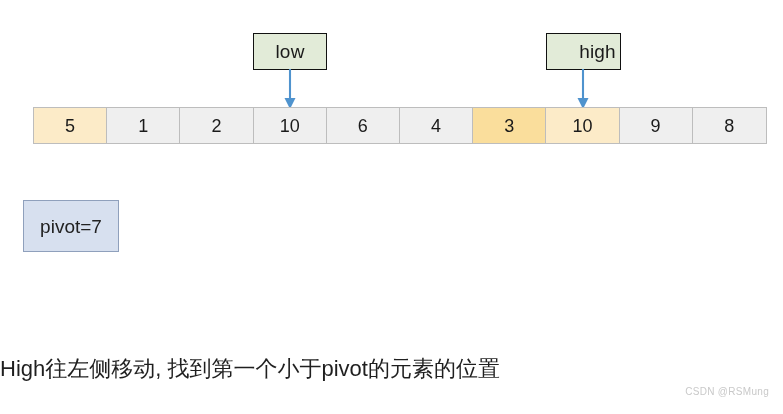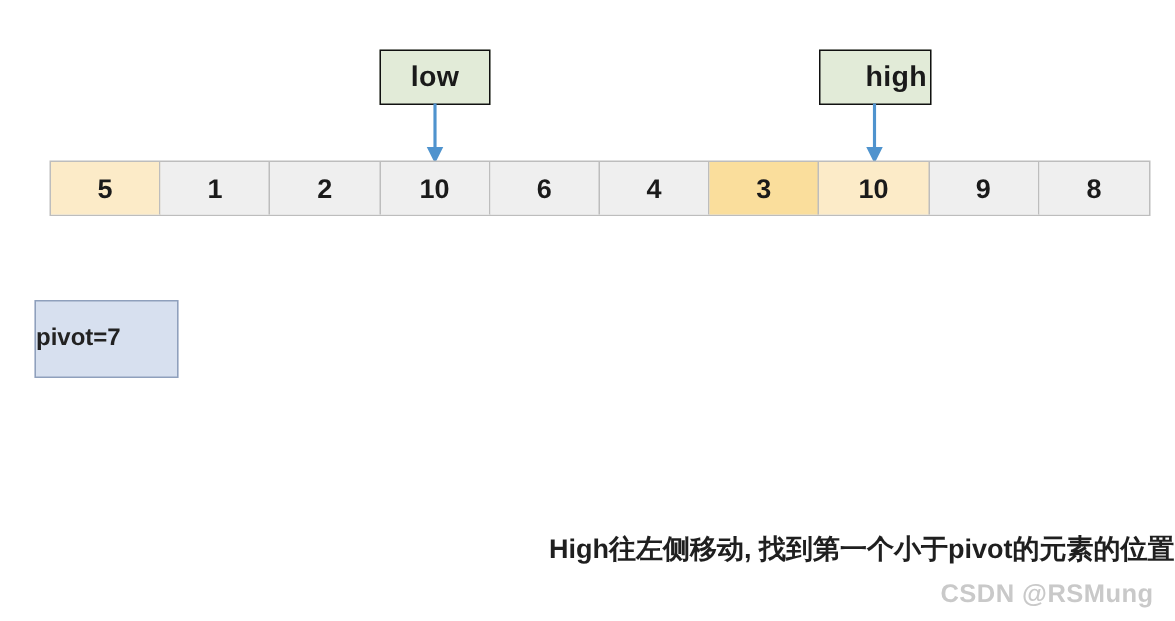--- a/index.html
+++ b/index.html
@@ -11,21 +11,20 @@
     height: 414px;
     background: #ffffff;
     font-family: "Liberation Sans", "DejaVu Sans", sans-serif;
     overflow: hidden;
   }
   #stage {
     position: relative;
     width: 783px;
     height: 414px;
     background: #ffffff;
-    font-weight: bold;
   }
 
   
   .ptr-box {
     position: absolute;
     box-sizing: border-box;
     border: 1.6px solid #111111;
     background: #E2EBD8;
     display: flex;
     align-items: center;
@@ -79,43 +78,44 @@
     position: absolute;
     left: 23px;
     top: 200px;
     width: 96px;
     height: 52px;
     box-sizing: border-box;
     border: 1px solid #8FA0BC;
     background: #D7E0EF;
     display: flex;
     align-items: center;
-    font-size: 16px;
+    justify-content: center;
+    font-size: 19px;
     color: #222222;
     line-height: 1;
   }
 
   
   #caption {
     position: absolute;
     left: 0;
     top: 355px;
     width: 783px;
-    text-align: right;
-    font-size: 18px;
+    text-align: left;
+    font-size: 22px;
     color: #1f1f1f;
     line-height: 1.3;
   }
 
   
   #watermark {
     position: absolute;
     right: 14px;
     top: 387px;
-    font-size: 17px;
+    font-size: 10px;
     color: #C9C9C9;
     letter-spacing: 0.3px;
     line-height: 1;
   }
 </style>
 </head>
 <body>
 
 <div id="stage">
 

